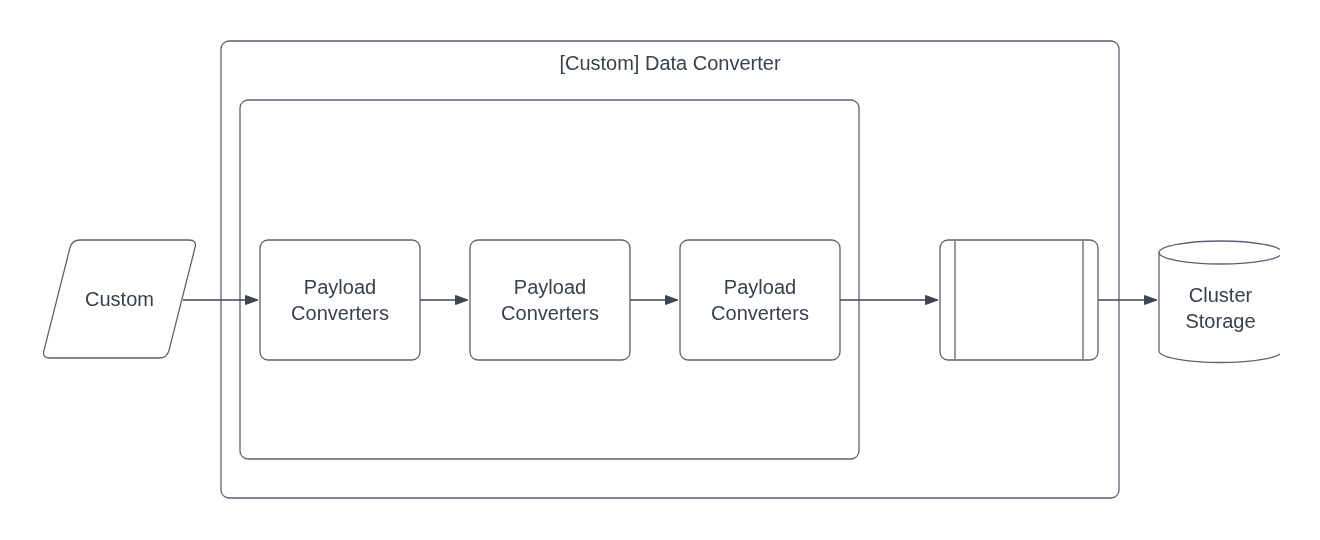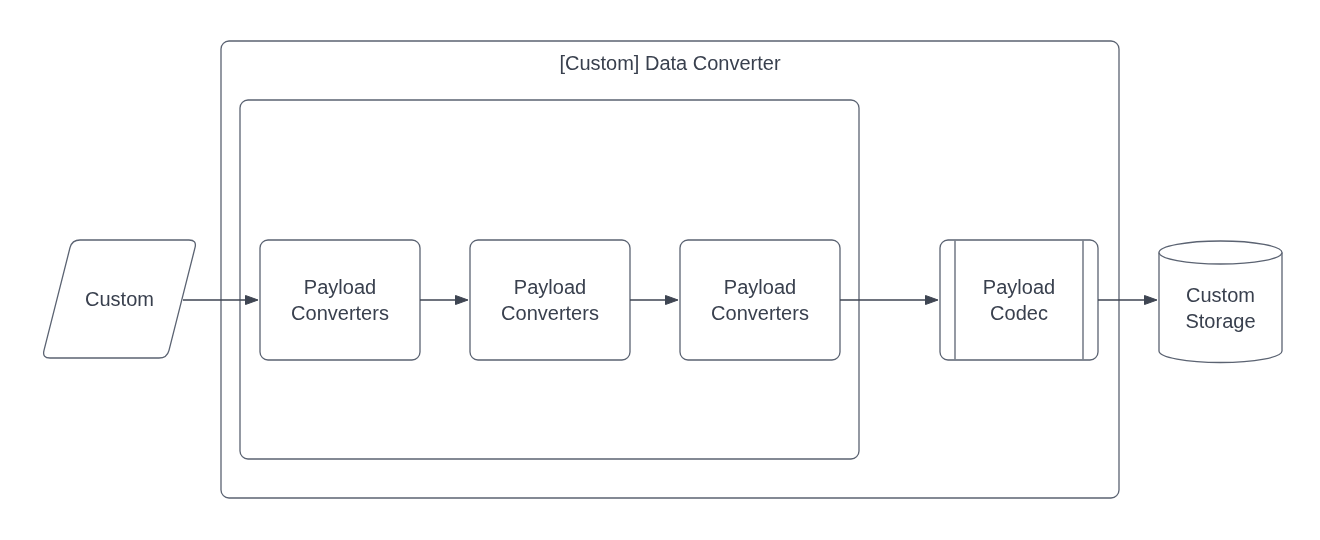--- a/index.html
+++ b/index.html
@@ -7,21 +7,20 @@
     padding: 0;
     background: var(--bg-color, #ffffff);
     font-family: "Liberation Sans", sans-serif;
   }
   #canvas {
     position: relative;
     width: 1280px;
     height: 540px;
     background: var(--bg-color, #ffffff);
     overflow: hidden;
-    padding-left: 28px;
   }
   #shapes {
     position: absolute;
     left: 0;
     top: 0;
   }
   .shape {
     fill: #ffffff;
     stroke: var(--shape-stroke, #5b6372);
     stroke-width: 1.3;
@@ -110,17 +109,16 @@
 
 
   <div class="label" style="left:42px; top:240px; width:155px; height:118px;">Custom</div>
 
   <div class="label" style="left:260px; top:240px; width:160px; height:120px;">Payload Converters</div>
 
   <div class="label" style="left:470px; top:240px; width:160px; height:120px;">Payload Converters</div>
 
   <div class="label" style="left:680px; top:240px; width:160px; height:120px;">Payload Converters</div>
 
-  <div class="label" style="left:964px; top:240px; width:110px; height:120px;">Payload Codec</div>
 
-  <div class="label" style="left:1159px; top:256px; width:123px; height:104px;">Custom Storage</div>
+  <div class="label" style="left:1159px; top:256px; width:123px; height:104px;">Cluster Storage</div>
 
 </div>
 
 </body></html>

